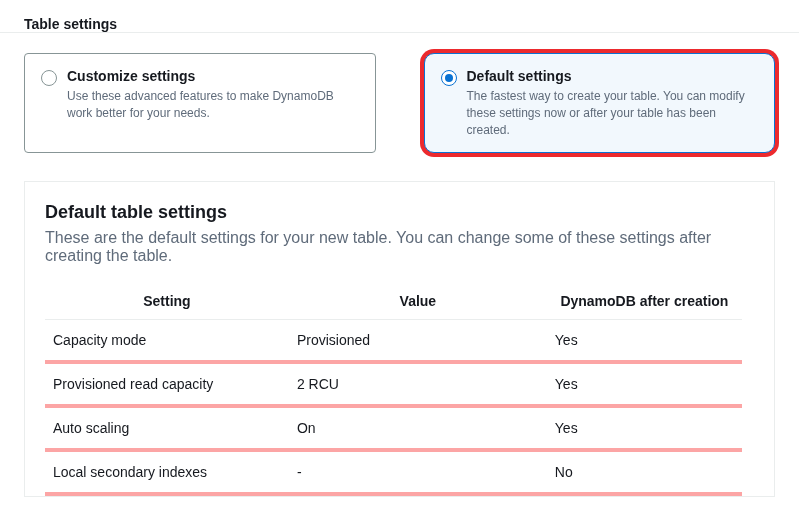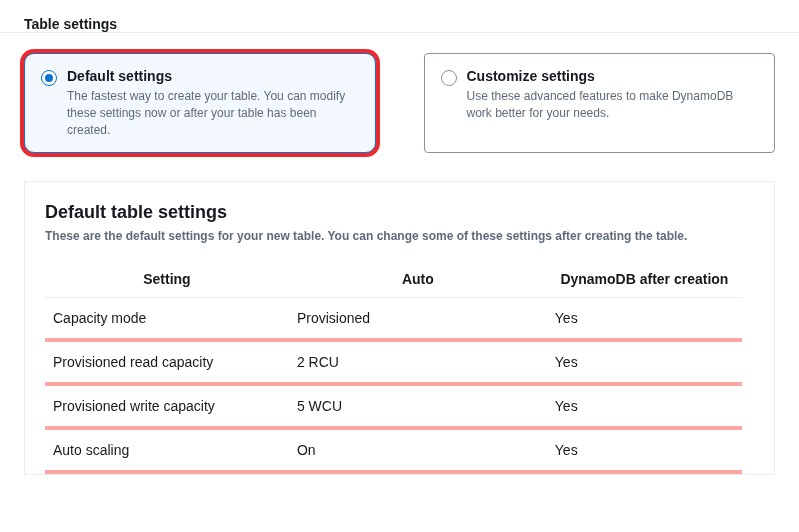--- a/index.html
+++ b/index.html
@@ -92,24 +92,23 @@
       border: 1px solid #eaeded;
       padding: 20px 32px 0 20px;
     }
     .panel-title {
       font-size: 18px;
       font-weight: 700;
       color: #16191f;
       margin-bottom: 6px;
     }
     .panel-desc {
-      font-size: 12px;
+      font-size: 16px;
       color: #5f6b7a;
       margin-bottom: 18px;
-      font-weight: bold;
     }
     table {
       width: 100%;
       border-collapse: collapse;
     }
     th {
       text-align: center;
       font-size: 14px;
       font-weight: 700;
       color: #16191f;
@@ -130,67 +129,67 @@
     }
   </style>
 </head>
 <body>
 
 <div class="container">
   <h1 class="page-title">Table settings</h1>
   <hr class="divider">
 
   <div class="radio-row">
+    <div class="radio-card">
+      <div class="radio-circle"></div>
+      <div class="radio-content">
+        <div class="radio-title">Customize settings</div>
+        <div class="radio-desc">Use these advanced features to make DynamoDB work better for your needs.</div>
+      </div>
+    </div>
     <div class="radio-card selected">
       <div class="radio-circle">
           <div class="dot"></div>
         </div>
       <div class="radio-content">
         <div class="radio-title">Default settings</div>
         <div class="radio-desc">The fastest way to create your table. You can modify these settings now or after your table has been created.</div>
-      </div>
-    </div>
-    <div class="radio-card">
-      <div class="radio-circle"></div>
-      <div class="radio-content">
-        <div class="radio-title">Customize settings</div>
-        <div class="radio-desc">Use these advanced features to make DynamoDB work better for your needs.</div>
       </div>
     </div>
   </div>
 
   <div class="panel">
     <h2 class="panel-title">Default table settings</h2>
     <p class="panel-desc">These are the default settings for your new table. You can change some of these settings after creating the table.</p>
 
     <table>
       <thead>
         <tr>
           <th>Setting</th>
-          <th>Auto</th>
+          <th>Value</th>
           <th>DynamoDB after creation</th>
         </tr>
       </thead>
       <tbody id="table-body">
           <tr>
             <td>Capacity mode</td>
             <td>Provisioned</td>
             <td>Yes</td>
           </tr>
           <tr>
             <td>Provisioned read capacity</td>
             <td>2 RCU</td>
             <td>Yes</td>
           </tr>
           <tr>
-            <td>Provisioned write capacity</td>
-            <td>5 WCU</td>
+            <td>Auto scaling</td>
+            <td>On</td>
             <td>Yes</td>
           </tr>
           <tr>
-            <td>Auto scaling</td>
-            <td>On</td>
-            <td>Yes</td>
+            <td>Local secondary indexes</td>
+            <td>-</td>
+            <td>No</td>
           </tr>
         </tbody>
     </table>
   </div>
 </div>
 
 </body></html>

